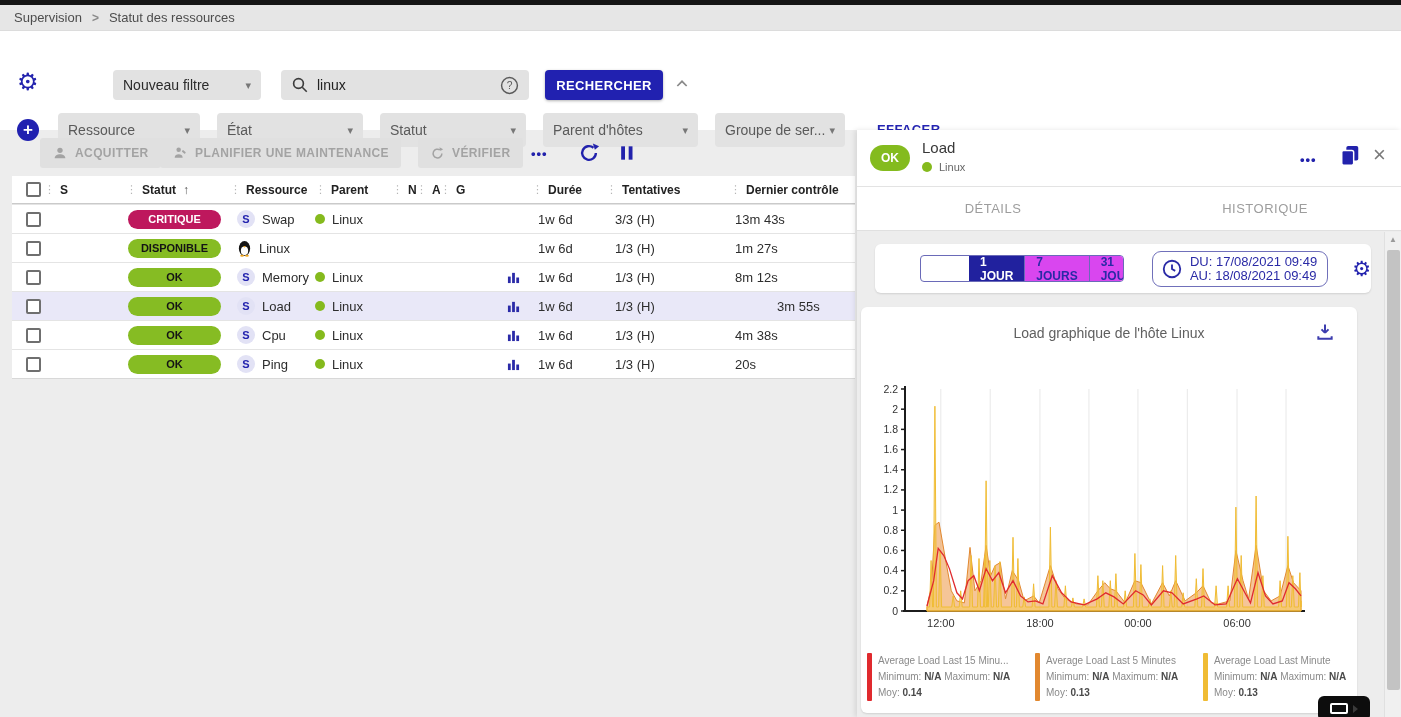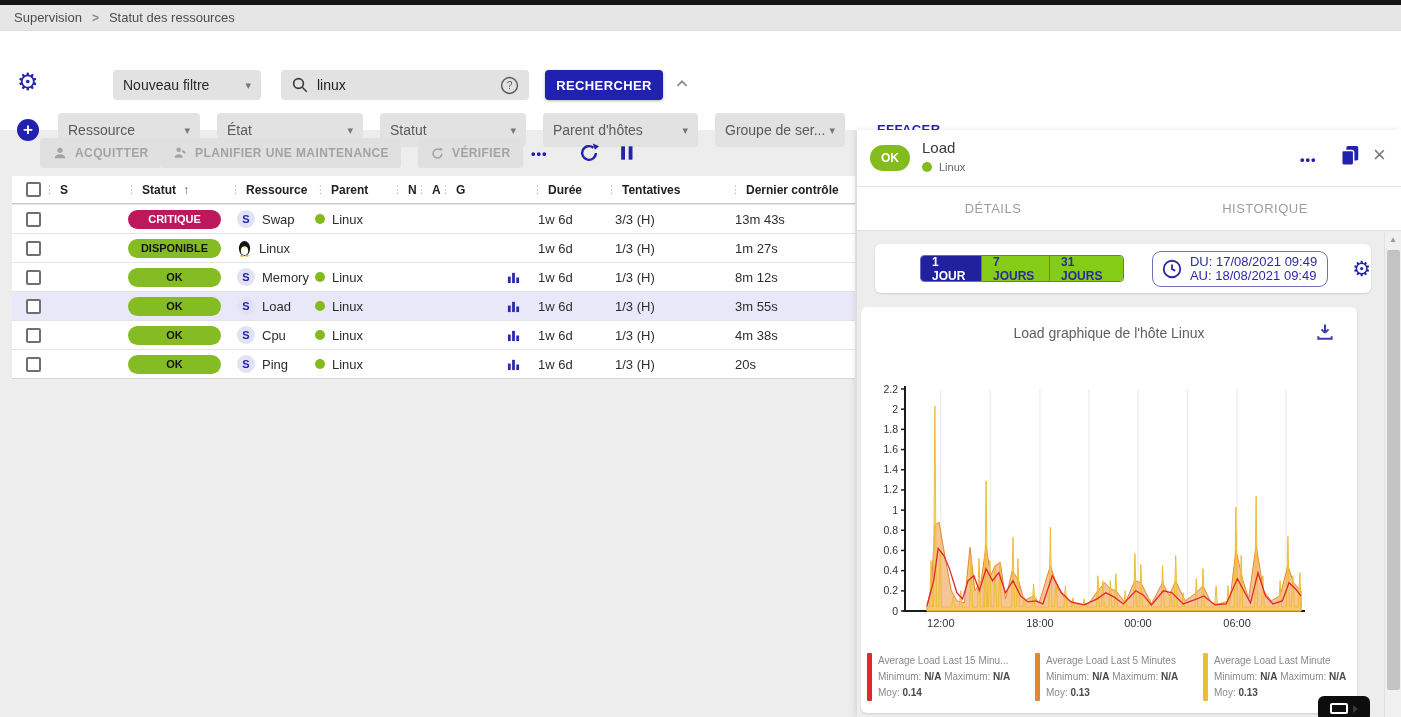--- a/index.html
+++ b/index.html
@@ -75,24 +75,24 @@
     display:flex; border-bottom:1px solid #e0e0e0; }
   .tab { flex:1; display:flex; align-items:center; justify-content:center;
     font-size:13px; letter-spacing:.5px; color:#9d9d9d; position:relative; }
   .tab.active { color:#2b2ba9; }
   .tab.active::after { content:""; position:absolute; left:0; bottom:0; width:100%; height:3px;
     background:#21219e; }
 
   .card { position:absolute; background:#fff; border-radius:6px; box-shadow:0 1px 2px rgba(0,0,0,.12); }
   #card-range { left:18px; top:114px; width:496px; height:49px; display:flex; align-items:center; }
   .tbtn-group { display:flex; margin-left:45px; border:1px solid #6a6ab8; border-radius:4px; overflow:hidden; height:27px; }
-  .tbtn { background:#84cc16; color:#2a2aa6; font-size:12px; font-weight:bold; display:flex;
+  .tbtn { background:#d946ef; color:#2a2aa6; font-size:12px; font-weight:bold; display:flex;
     align-items:center; justify-content:center; padding:0 11px; border-left:1px solid #6a6ab8; }
   .tbtn:first-child { border-left:none; }
-  .tbtn.active { background:#21219e; color:#fff; }
+  .tbtn.active { background:#21219e; color:#fff;margin-left:48px; }
   #datebox { margin-left:28px; display:flex; align-items:center; gap:7px;
     border:1px solid #7070ba; border-radius:9px; padding:3px 10px 3px 8px; height:36px; }
   #datebox .dlines { font-size:13px; color:#2a2aa6; line-height:14px; white-space:nowrap; }
   #range-gear { margin-left:24px; }
 
   #card-graph { left:4px; top:177px; width:496px; height:406px; }
   #graph-title-row { position:absolute; left:0; top:18px; width:100%; text-align:center;
     font-size:14px; color:#5f5f5f; }
   #dl-icon { position:absolute; right:22px; top:15px; }
 
@@ -365,21 +365,21 @@
             <span>
               <svg width="13" height="13" viewBox="0 0 14 14">
                 <rect x="1" y="6" width="3" height="7" fill="#2a2aa8"></rect>
                 <rect x="5.5" y="2" width="3" height="11" fill="#2a2aa8"></rect>
                 <rect x="10" y="7" width="3" height="6" fill="#2a2aa8"></rect>
               </svg>
             </span>
           </div>
           <div style="padding-left: 6px;">1w 6d</div>
           <div style="padding-left: 9px;">1/3 (H)</div>
-          <div style="padding-left: 5px;">3m 55s</div>
+          <div style="padding-left: 5px; margin-left: 42px;">3m 55s</div>
         </div>
         <div class="tr">
           <div>
             <div class="checkbox"></div>
           </div>
           <div></div>
           <div>
             <div class="badge" style="background: rgb(134, 188, 35); color: rgb(20, 20, 20);">OK</div>
           </div>
           <div class="rescell">

